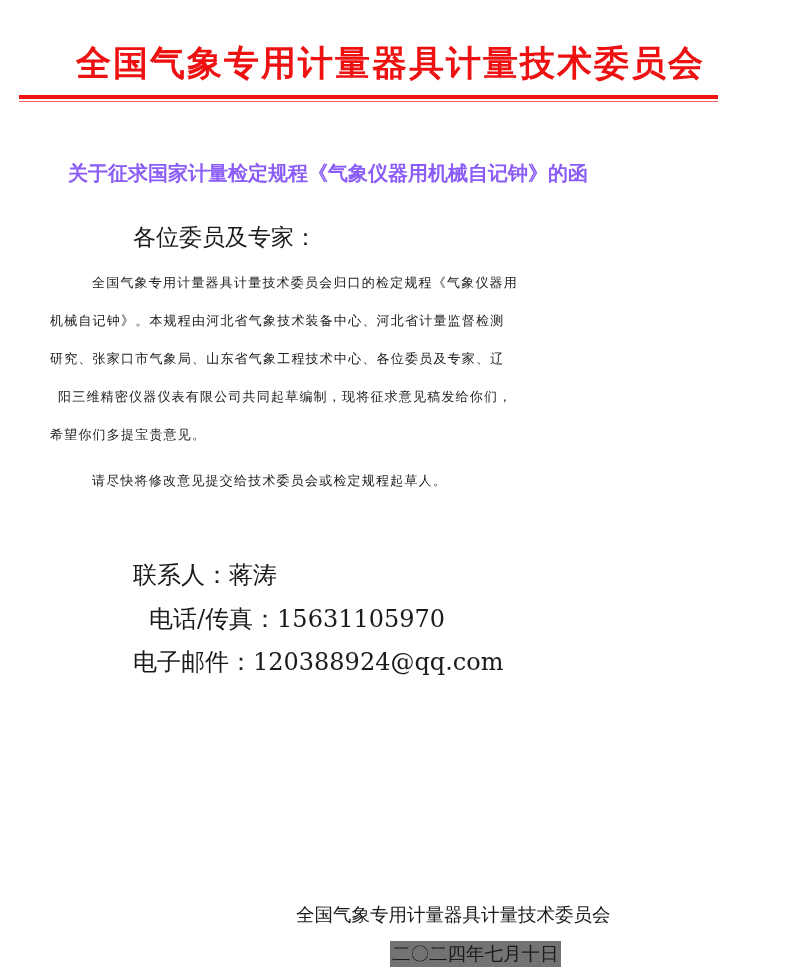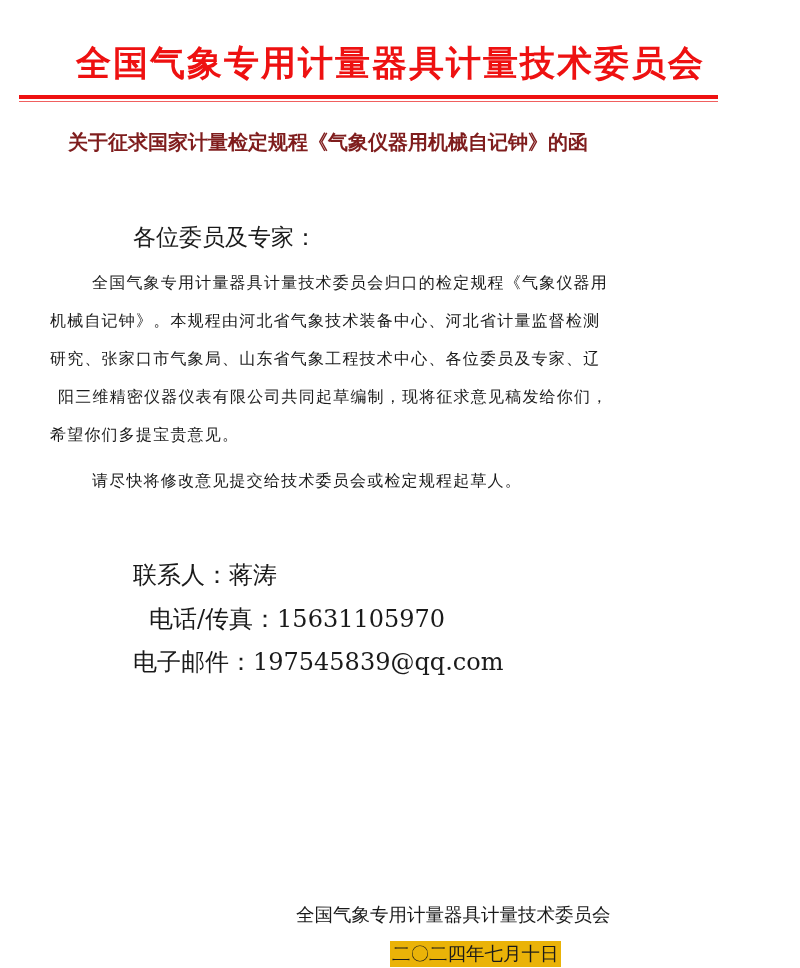--- a/index.html
+++ b/index.html
@@ -40,39 +40,39 @@
       position: absolute;
       left: 19px;
       top: 101px;
       width: 699px;
       height: 1px;
       background: #f06060;
     }
     .doc-title {
       position: absolute;
       left: 68px;
-      top: 127px;
+      top: 158px;
       font-family: "DejaVu Sans", "Liberation Sans", sans-serif;
       font-weight: bold;
       font-size: 20px;
       line-height: 30px;
-      color: #7f1d1d;
+      color: #8b5cf6;
       white-space: nowrap;
     }
     .salutation {
       position: absolute;
       left: 133px;
       top: 225px;
       font-size: 23px;
       line-height: 24px;
       white-space: nowrap;
     }
     .body-line {
       position: absolute;
-      font-size: 16px;
+      font-size: 13px;
       line-height: 24px;
       white-space: nowrap;
       letter-spacing: 1.2px;
       font-family: Liberation Serif, serif;
     }
     .contact-line {
       position: absolute;
       left: 133px;
       font-size: 24px;
       line-height: 24px;
@@ -86,21 +86,21 @@
       line-height: 24px;
       white-space: nowrap;
     }
     .signature-date {
       position: absolute;
       left: 390px;
       top: 941px;
       font-size: 18.5px;
       line-height: 26px;
       white-space: nowrap;
-      background: #eab308;
+      background: #737373;
       padding: 0 2px;
     }
   </style>
 </head>
 <body>
 
 <div>
   <div class="org-title">全国气象专用计量器具计量技术委员会</div>
   <div class="rule-thick"></div>
   <div class="rule-thin"></div>
@@ -121,20 +121,20 @@
 </div>
 
 <div>
   <div class="contact-line" style="top:563px;">
     <span>联系人：</span><span>蒋涛</span>
   </div>
   <div class="contact-line" style="top:607px;margin-left:16px;">
     <span>电话/传真：</span><span>15631105970</span>
   </div>
   <div class="contact-line" style="top:650px;">
-    <span>电子邮件：</span><span>197545839@qq.com</span>
+    <span>电子邮件：</span><span>120388924@qq.com</span>
   </div>
 </div>
 
 <div>
   <div class="signature-org">全国气象专用计量器具计量技术委员会</div>
   <div class="signature-date">二〇二四年七月十日</div>
 </div>
 
 </body></html>

